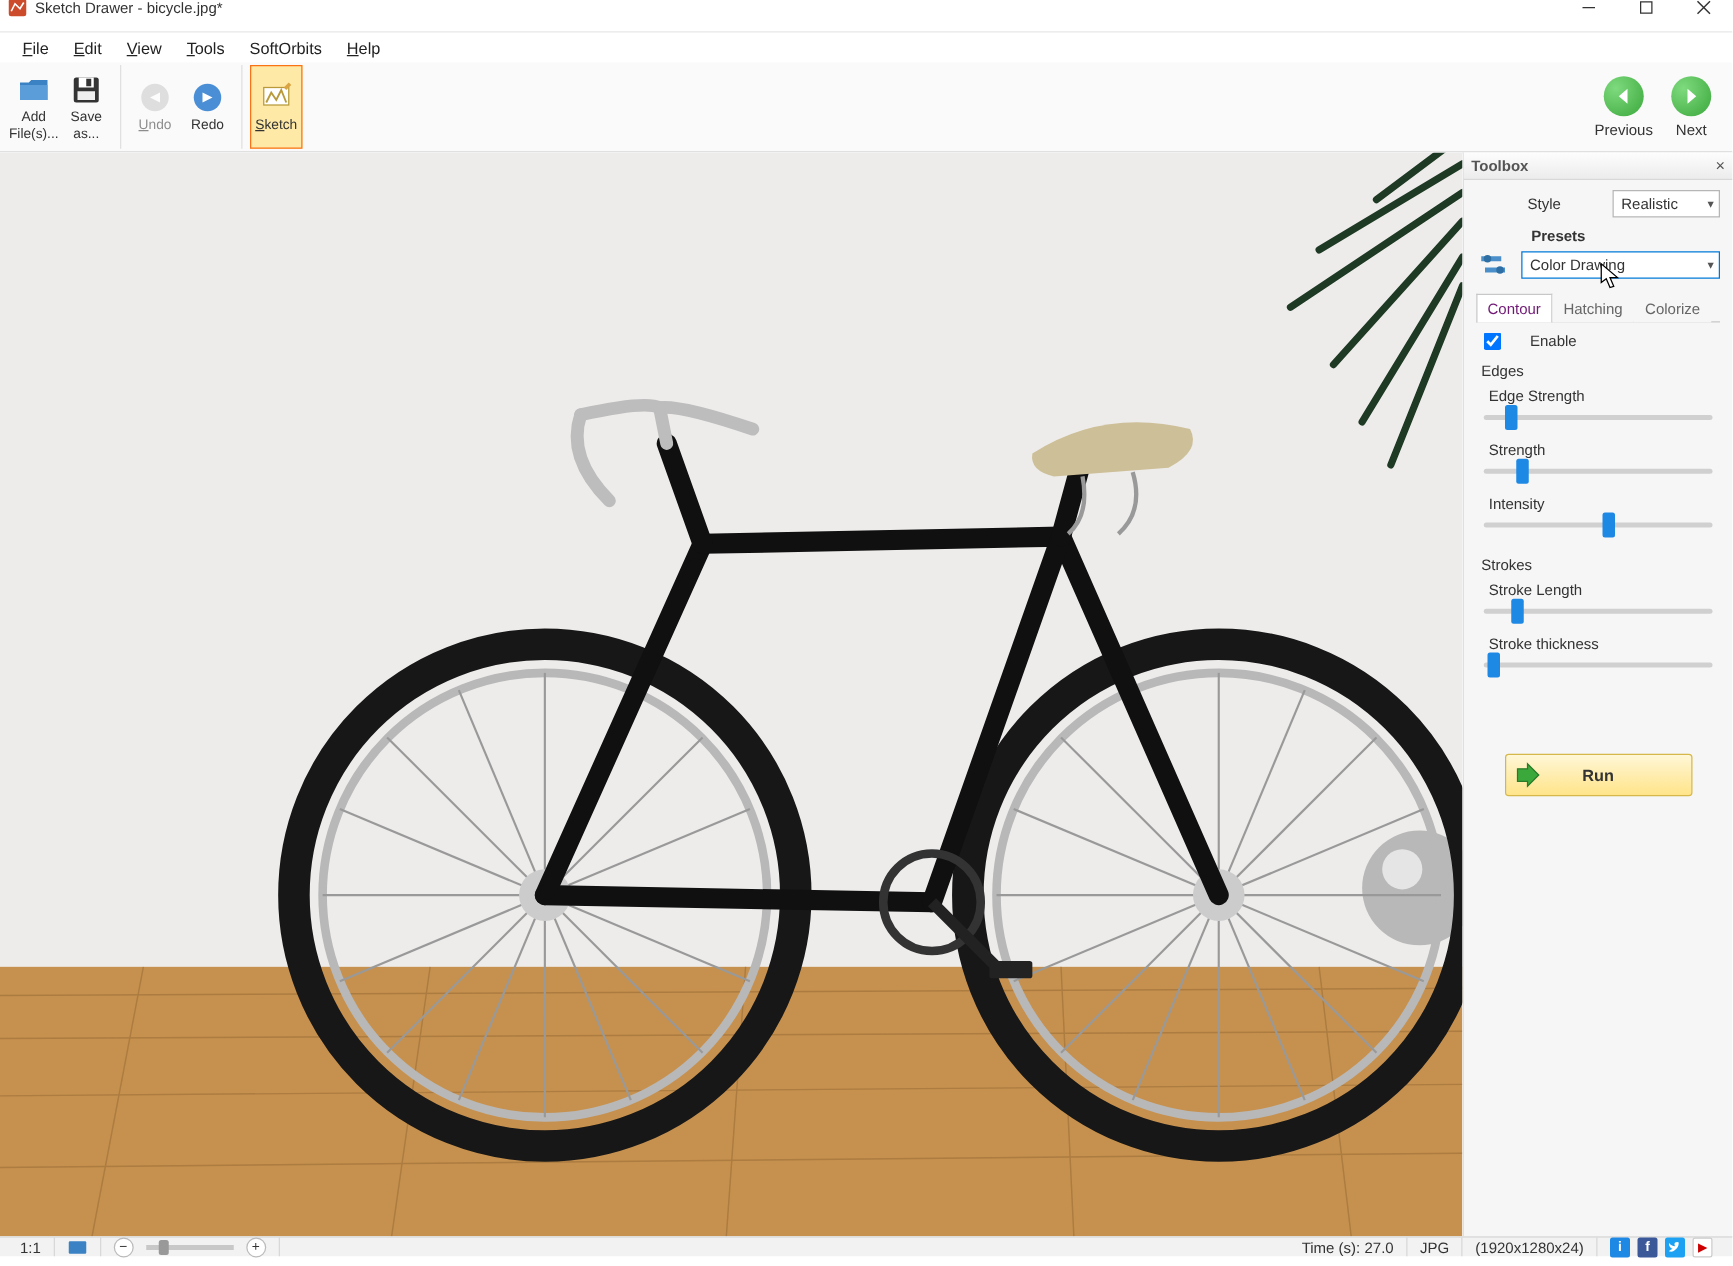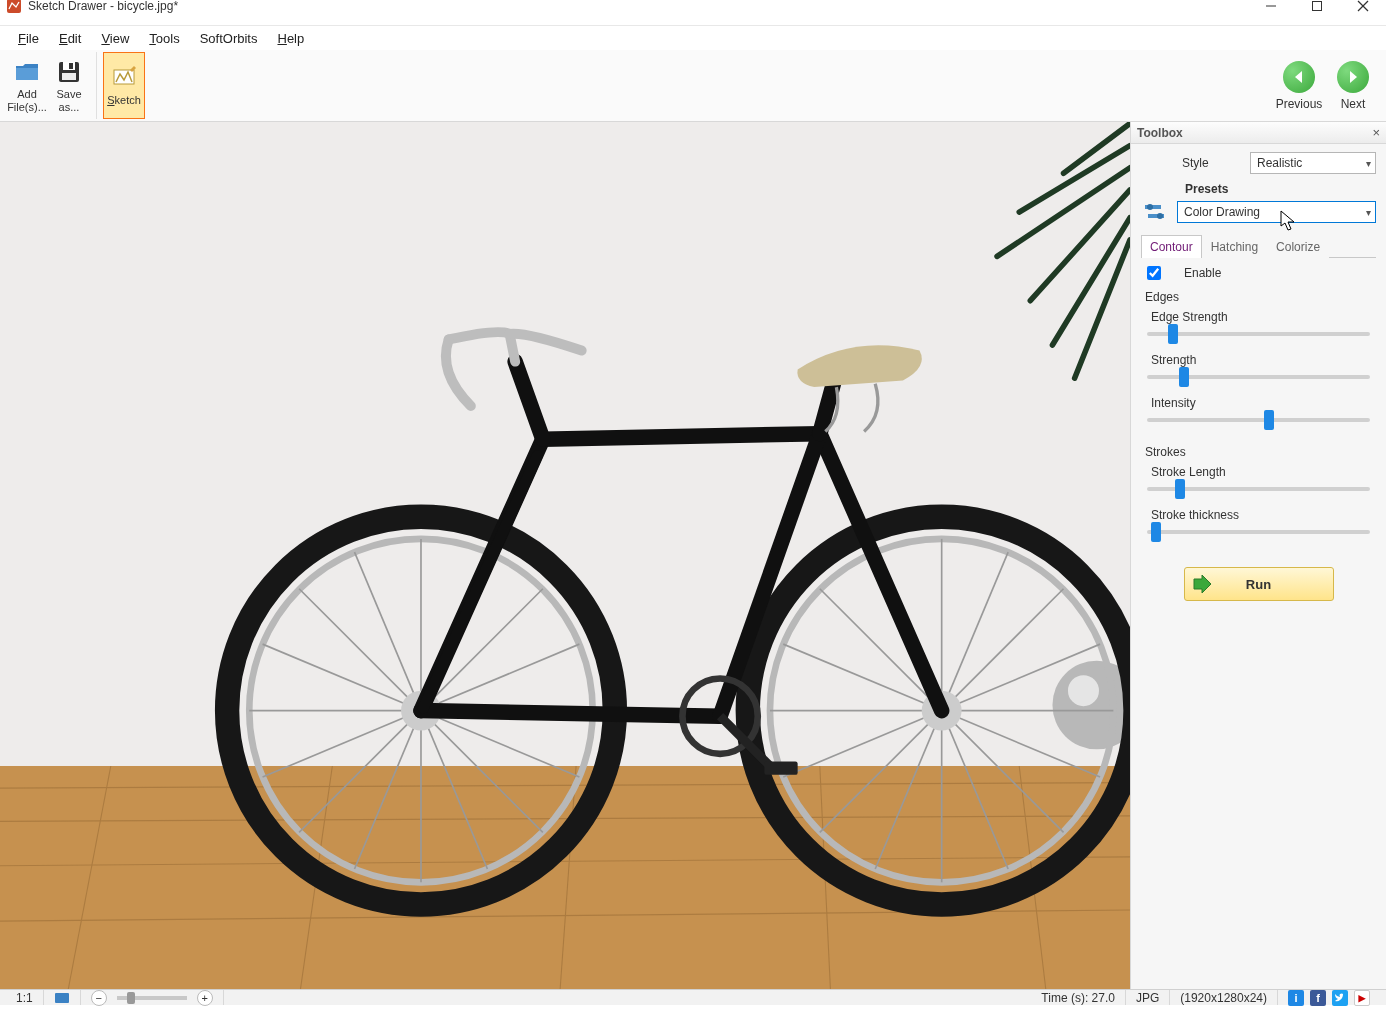--- a/index.html
+++ b/index.html
@@ -24,21 +24,21 @@
 .toolbar .tool-btn.active { background: #ffe9a6; border: 1px solid #f97316; }
 .toolbar .tool-btn .t-icon { width: 28px; height: 28px; display: flex; align-items: center; justify-content: center; }
 .toolbar .tool-btn .t-label { margin-top: 2px; text-align: center; line-height: 1.1; }
 .toolbar .spacer { flex: 1; }
 .toolbar .nav-btn { width: 54px; display: flex; flex-direction: column; align-items: center; justify-content: center; font-size: 12px; color: #333; cursor: pointer; }
 .toolbar .nav-btn .nav-circle { width: 32px; height: 32px; border-radius: 50%; background: radial-gradient(circle at 30% 30%, #7eda7e, #3ba83b); display: flex; align-items: center; justify-content: center; color: #fff; font-size: 18px; }
 
 
 .main-area { display: flex; height: calc(1013px - 26px - 24px - 72px - 24px); }
 .canvas-area { flex: 1; background: #fff; position: relative; overflow: hidden; }
-.toolbox-panel { width: 256px; background: #f6f6f6; border-left: 1px solid #d8d8d8; display: flex; flex-direction: column; font-size: 12px; color: #333; }
+.toolbox-panel { width: 216px; background: #f6f6f6; border-left: 1px solid #d8d8d8; display: flex; flex-direction: column; font-size: 12px; color: #333; }
 .toolbox-header { height: 22px; background: linear-gradient(#fdfdfd,#ececec); border-bottom: 1px solid #d8d8d8; display: flex; align-items: center; padding: 0 6px; font-size: 12px; color: #555; font-weight: 600; }
 .toolbox-header .close-x { margin-left: auto; cursor: pointer; font-size: 13px; font-weight: normal; }
 .toolbox-body { padding: 8px 10px; flex: 1; overflow: auto; }
 .row-inline { display: flex; align-items: center; margin-bottom: 8px; margin-left: 41px; }
 .row-inline .lbl { flex: 0 0 68px; }
 .select-like { flex: 1; height: 22px; border: 1px solid #b6b6b6; background: #fff; display: flex; align-items: center; padding: 0 6px; font-size: 12px; position: relative; }
 .select-like .arrow { position: absolute; right: 4px; top: 50%; transform: translateY(-50%); font-size: 10px; color: #555; }
 .select-like.preset { border: 1px solid #0078d7; }
 .presets-lbl { font-weight: 700; font-size: 12px; margin-left: 44px; margin-bottom: 2px; }
 .presets-row { display: flex; align-items: center; gap: 8px; margin-bottom: 8px; }
@@ -54,21 +54,21 @@
 
 .section-heading { font-size: 12px; color: #333; margin: 6px 0 4px 4px; }
 .slider-label { font-size: 12px; color: #333; margin: 6px 0 2px 10px; }
 .slider-wrap { margin: 0 6px 8px 6px; }
 .slider-input { width: 100%; -webkit-appearance: none; appearance: none; background: transparent; height: 16px; }
 .slider-input::-webkit-slider-runnable-track { height: 4px; background: #d0d0d0; border-radius: 2px; }
 .slider-input::-webkit-slider-thumb { -webkit-appearance: none; width: 10px; height: 20px; background: #1e88e5; border-radius: 2px; margin-top: -8px; cursor: pointer; }
 .slider-input::-moz-range-track { height: 4px; background: #d0d0d0; border-radius: 2px; }
 .slider-input::-moz-range-thumb { width: 10px; height: 20px; background: #1e88e5; border: none; border-radius: 2px; cursor: pointer; }
 
-.run-btn-wrap { display: flex; justify-content: center; margin-top: 24px; }
+.run-btn-wrap { display: flex; justify-content: center; margin-top: 60px; }
 .run-btn { width: 150px; height: 34px; background: linear-gradient(#fff7d6,#ffe48a); border: 1px solid #d6b84a; border-radius: 3px; display: flex; align-items: center; justify-content: center; gap: 18px; font-size: 13px; font-weight: 600; color: #333; cursor: pointer; position: relative; }
 .run-btn .run-arrow { width: 22px; height: 22px; position: absolute; left: 6px; }
 
 
 .statusbar { height: 16px; background: #f2f2f2; border-top: 1px solid #d0d0d0; display: flex; align-items: center; font-size: 12px; color: #333; padding: 0 6px; }
 .statusbar .status-cell { padding: 0 10px; border-right: 1px solid #d8d8d8; height: 100%; display: flex; align-items: center; }
 .statusbar .zoom-slider { width: 70px; height: 4px; background: #c8c8c8; margin: 0 6px; position: relative; }
 .statusbar .zoom-slider .handle { position: absolute; left: 10px; top: -4px; width: 8px; height: 12px; background: #999; border-radius: 2px; }
 .statusbar .plusminus { width: 16px; height: 16px; border: 1px solid #bbb; border-radius: 8px; display: flex; align-items: center; justify-content: center; font-size: 11px; cursor: pointer; background: #fff; }
 .statusbar .flex { flex: 1; }
@@ -133,20 +133,40 @@
     <div class="tool-btn">
       <span class="t-icon">
         <svg viewBox="0 0 28 28" width="28" height="28">
             <rect x="4" y="4" width="20" height="20" fill="#333" rx="2"></rect>
             <rect x="8" y="4" width="12" height="8" fill="#fff"></rect>
             <rect x="14" y="5" width="4" height="6" fill="#333"></rect>
             <rect x="7" y="15" width="14" height="7" fill="#eee"></rect>
           </svg>
       </span>
       <span class="t-label">Save as...</span>
+    </div>
+  </div>
+  <div class="tool-group">
+    <div class="tool-btn" style="opacity:0.55">
+      <span class="t-icon">
+        <svg viewBox="0 0 28 28" width="28" height="28">
+            <circle cx="14" cy="14" r="11" fill="#c8c8c8"></circle>
+            <path d="M18 10 L10 14 L18 18 Z" fill="#fff"></path>
+          </svg>
+      </span>
+      <span class="t-label"><span style="text-decoration:underline">U</span>ndo</span>
+    </div>
+    <div class="tool-btn">
+      <span class="t-icon">
+        <svg viewBox="0 0 28 28" width="28" height="28">
+            <circle cx="14" cy="14" r="11" fill="#4a8fd6"></circle>
+            <path d="M10 10 L18 14 L10 18 Z" fill="#fff"></path>
+          </svg>
+      </span>
+      <span class="t-label">Redo</span>
     </div>
   </div>
   <div class="tool-group" style="border-right:none">
     <div class="tool-btn active">
       <span class="t-icon">
         <svg viewBox="0 0 28 28" width="28" height="28">
             <rect x="4" y="6" width="20" height="14" fill="#fff" stroke="#b89a3a"></rect>
             <path d="M6 18 L10 10 L14 16 L18 8 L22 18" fill="none" stroke="#b89a3a" stroke-width="1.5"></path>
             <path d="M20 6 L24 2 L26 4 L22 8 Z" fill="#d9a441"></path>
           </svg>

